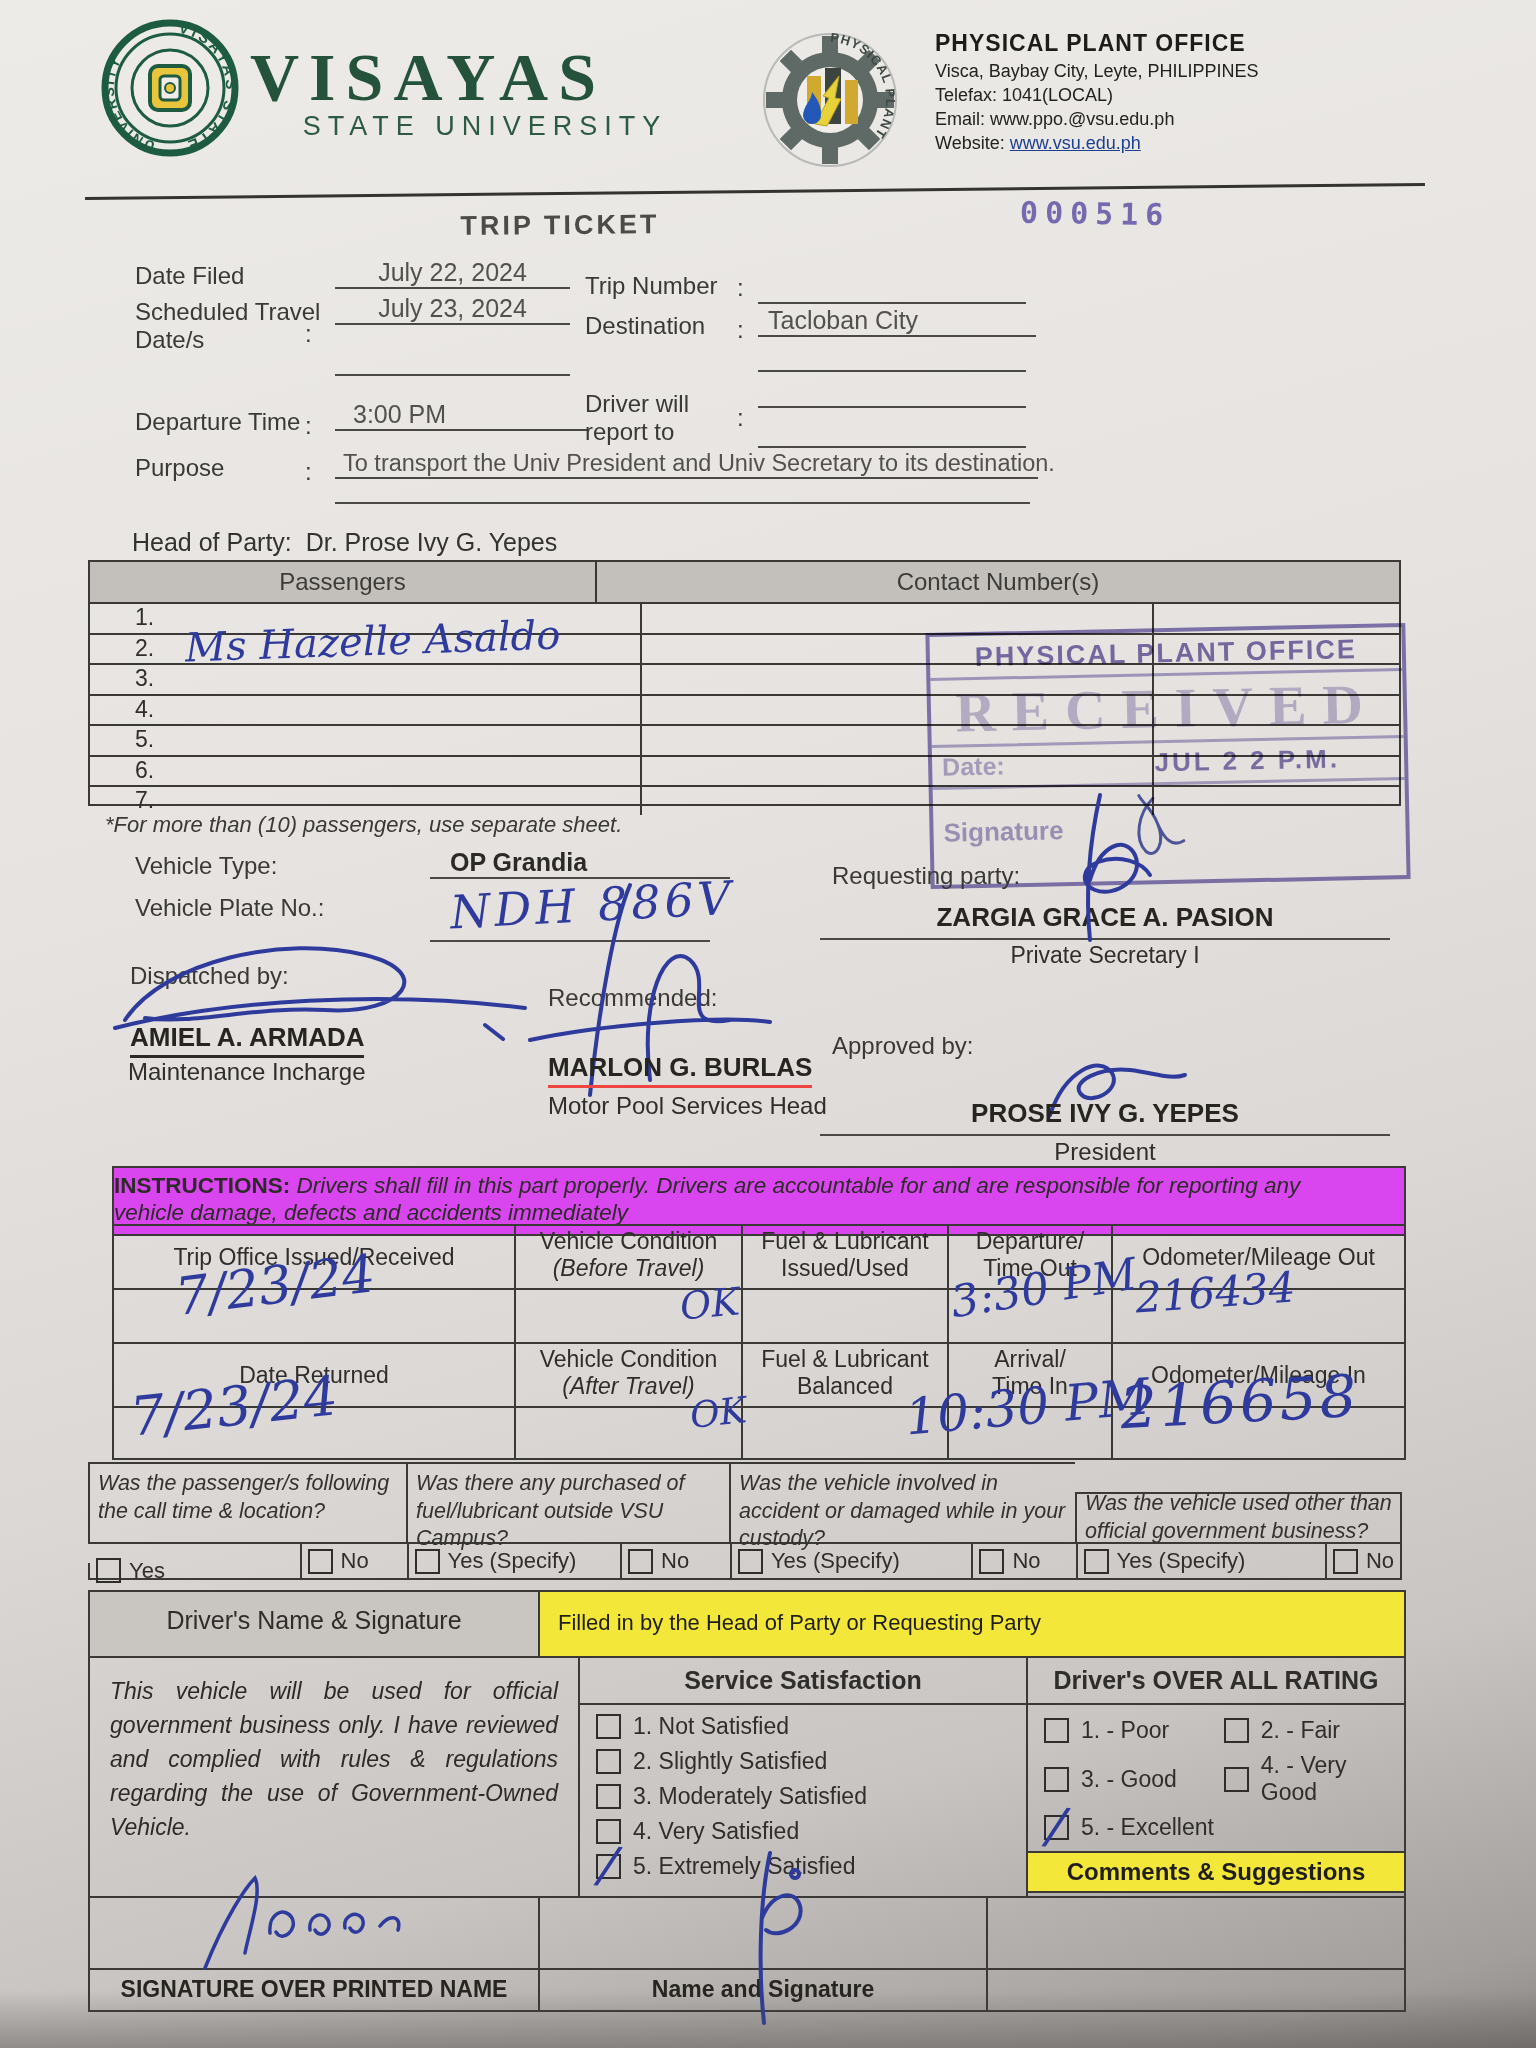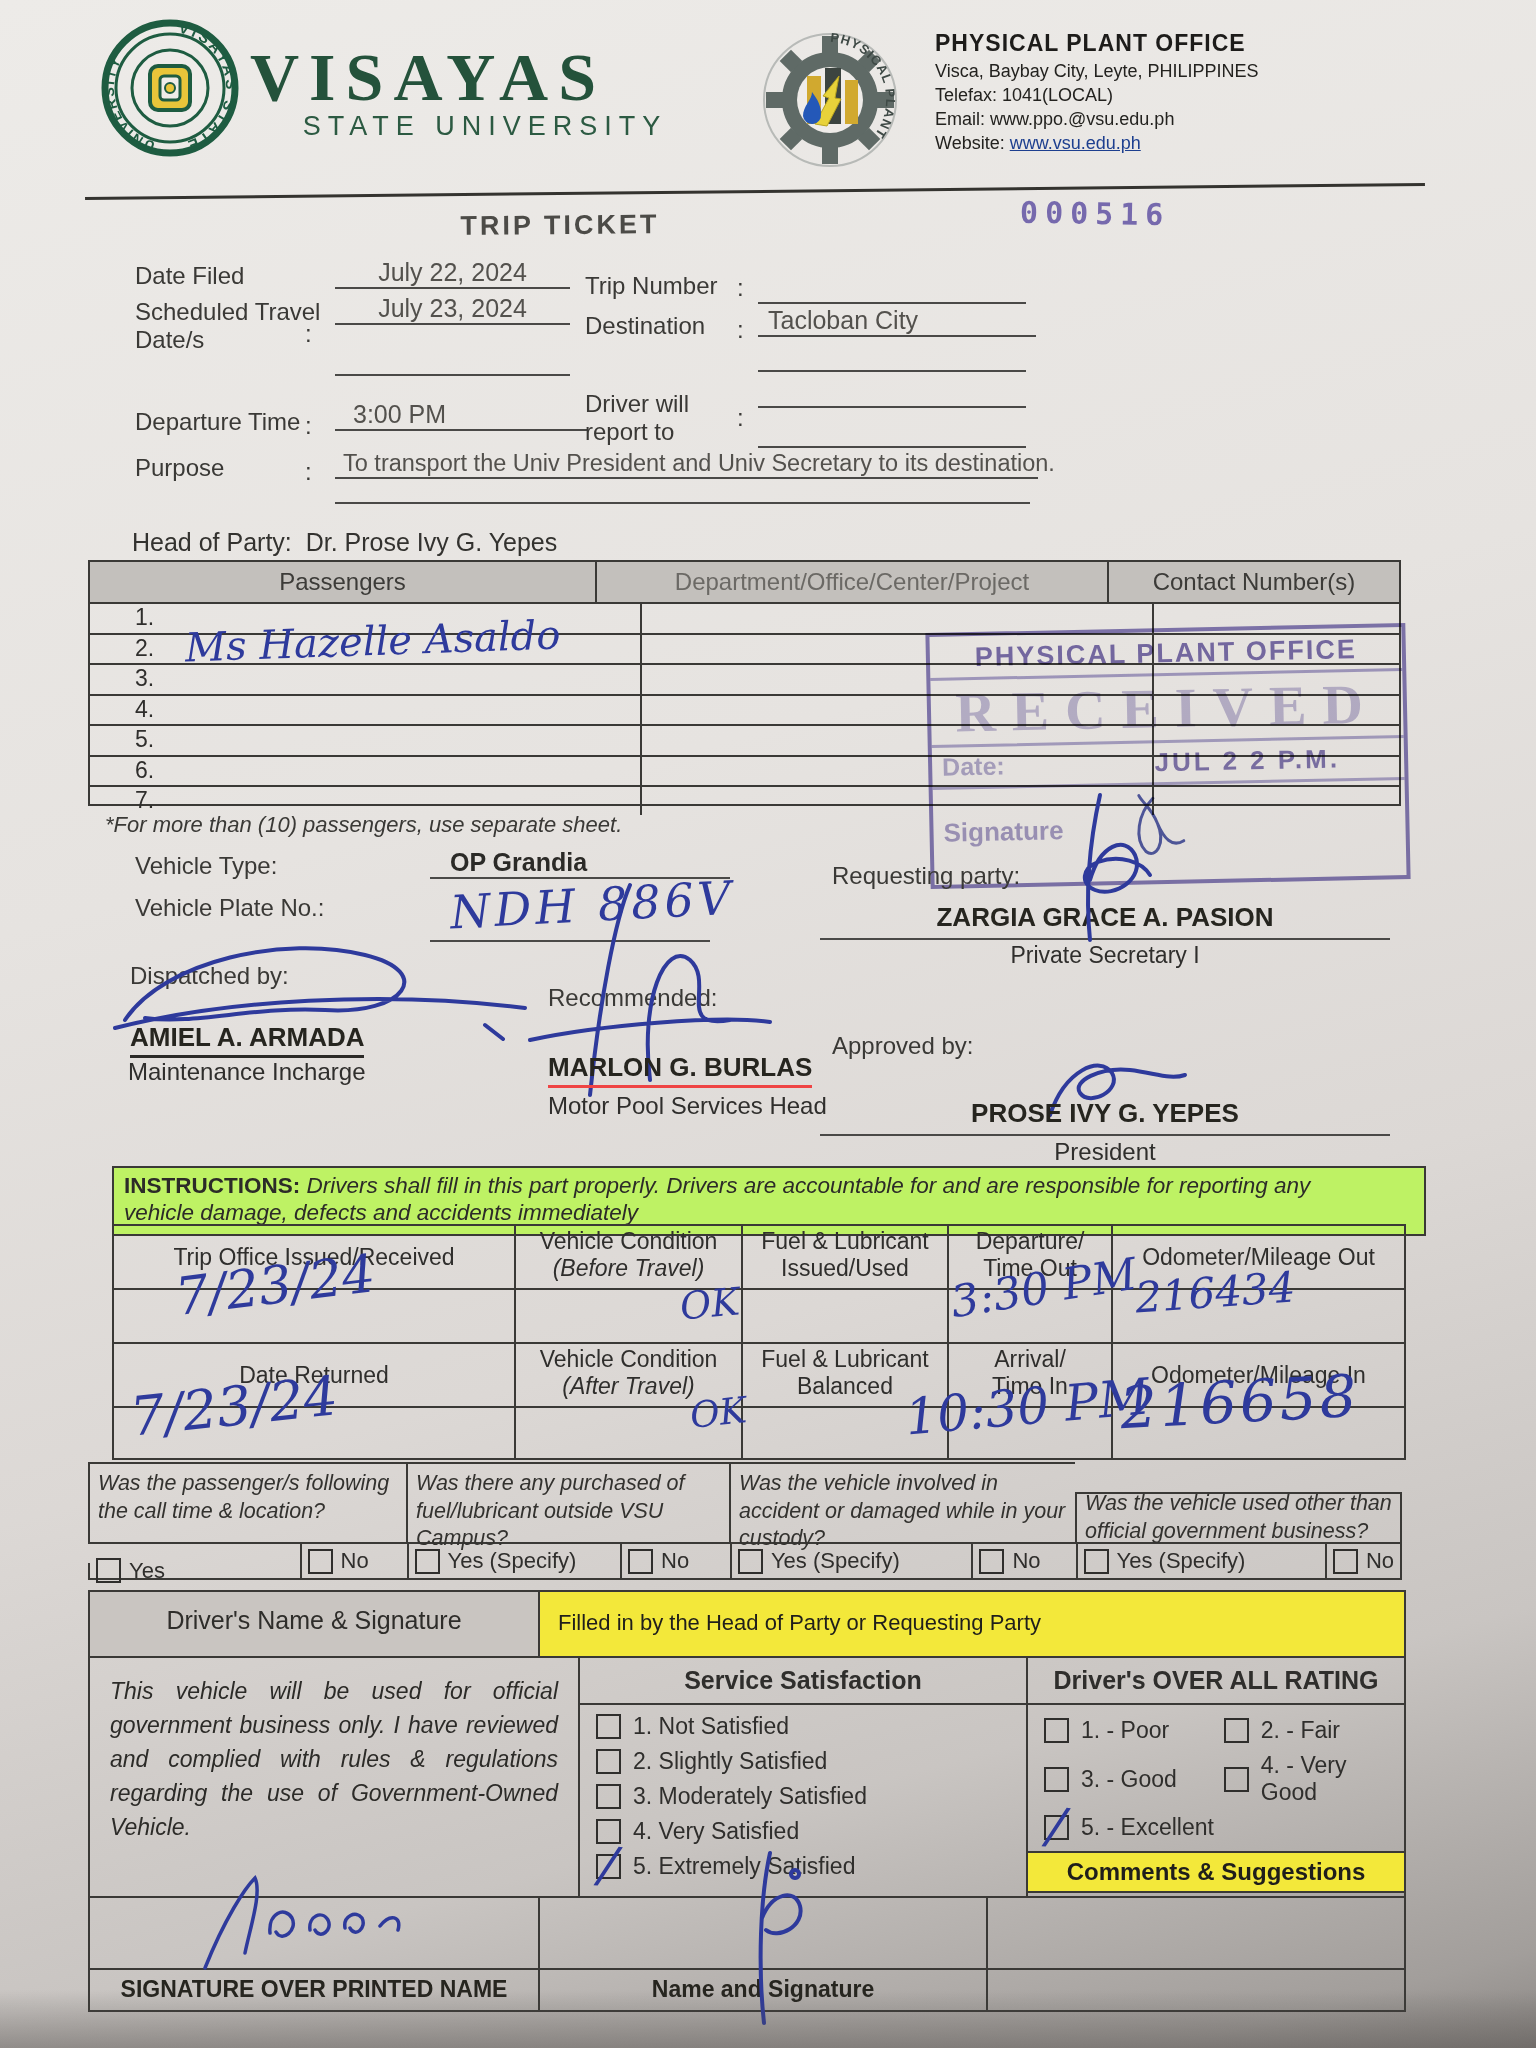--- a/index.html
+++ b/index.html
@@ -126,21 +126,20 @@
 <div class="abs und" style="left:758px;top:404px;width:268px;height:2px;"></div>
 <div class="abs und" style="left:758px;top:444px;width:268px;height:2px;"></div>
 
 <div class="abs" style="left:132px;top:528px;font-size:25px;color:#33322f;">
   <span>Head of Party:</span>&nbsp;&nbsp;<span>Dr. Prose Ivy G. Yepes</span>
 </div>
 
 <div class="abs cellB" style="left:88px;top:560px;width:1309px;height:242px;">
   <div style="display:flex;height:40px;background:#c3c0bc;border-bottom:2px solid #3a3936;">
     <div class="center" style="width:505px;border-right:2px solid #3a3936;font-size:24px;padding-top:6px;color:#3c3b38;">Passengers</div>
-    <div class="center" style="width:510px;border-right:2px solid #3a3936;font-size:24px;padding-top:6px;color:#6b6965;">Department/Office/Center/Project</div>
     <div class="center" style="flex:1;font-size:24px;padding-top:6px;color:#3c3b38;">Contact Number(s)</div>
   </div>
   <div style="display:flex;height:28.5px;border-bottom:2px solid #3a3936;">
       <div style="width:505px;border-right:2px solid #3a3936;font-size:23px;padding-left:45px;">1.</div>
       <div style="width:510px;border-right:2px solid #3a3936;"></div>
       <div style="flex:1;"></div>
     </div>
   <div style="display:flex;height:28.5px;border-bottom:2px solid #3a3936;">
       <div style="width:505px;border-right:2px solid #3a3936;font-size:23px;padding-left:45px;">2.</div>
       <div style="width:510px;border-right:2px solid #3a3936;"></div>
@@ -223,21 +222,21 @@
 <div class="abs" style="left:548px;top:1092px;font-size:24px;">Motor Pool Services Head</div>
 
 <div class="abs lbl" style="left:832px;top:1032px;">Approved by:</div>
 <svg class="abs" style="left:1020px;top:1045px;" width="180" height="85" viewBox="0 0 180 85">
   <path d="M30 70 C45 25 80 10 92 28 C102 45 70 62 60 48 C52 36 80 22 110 25 C135 28 150 35 165 30" fill="none" stroke="#2e3a9c" stroke-width="4" stroke-linecap="round"></path>
 </svg>
 <div class="abs center bold" style="left:820px;top:1098px;width:570px;font-size:26px;color:#26251f;">PROSE IVY G. YEPES</div>
 <div class="abs und" style="left:820px;top:1132px;width:570px;height:2px;"></div>
 <div class="abs center" style="left:820px;top:1138px;width:570px;font-size:24px;">President</div>
 
-<div class="abs cellB" style="left:112px;top:1166px;width:1290px;height:58px;background:#bef264;padding:4px 10px;">
+<div class="abs cellB" style="left:112px;top:1166px;width:1290px;height:58px;background:#d946ef;padding:4px 0;">
   <div style="font-size:22.5px;line-height:1.22;color:#2c2b28;">
     <span class="bold">INSTRUCTIONS:</span>
     <span class="italic">Drivers shall fill in this part properly.  Drivers are accountable for and are responsible for reporting any</span>
     <div class="italic">vehicle damage, defects and accidents immediately</div>
   </div>
 </div>
 
 <div class="abs cellB" style="left:112px;top:1224px;width:1290px;height:232px;">
 
   <div style="display:flex;height:62px;border-bottom:2px solid #3a3936;">

